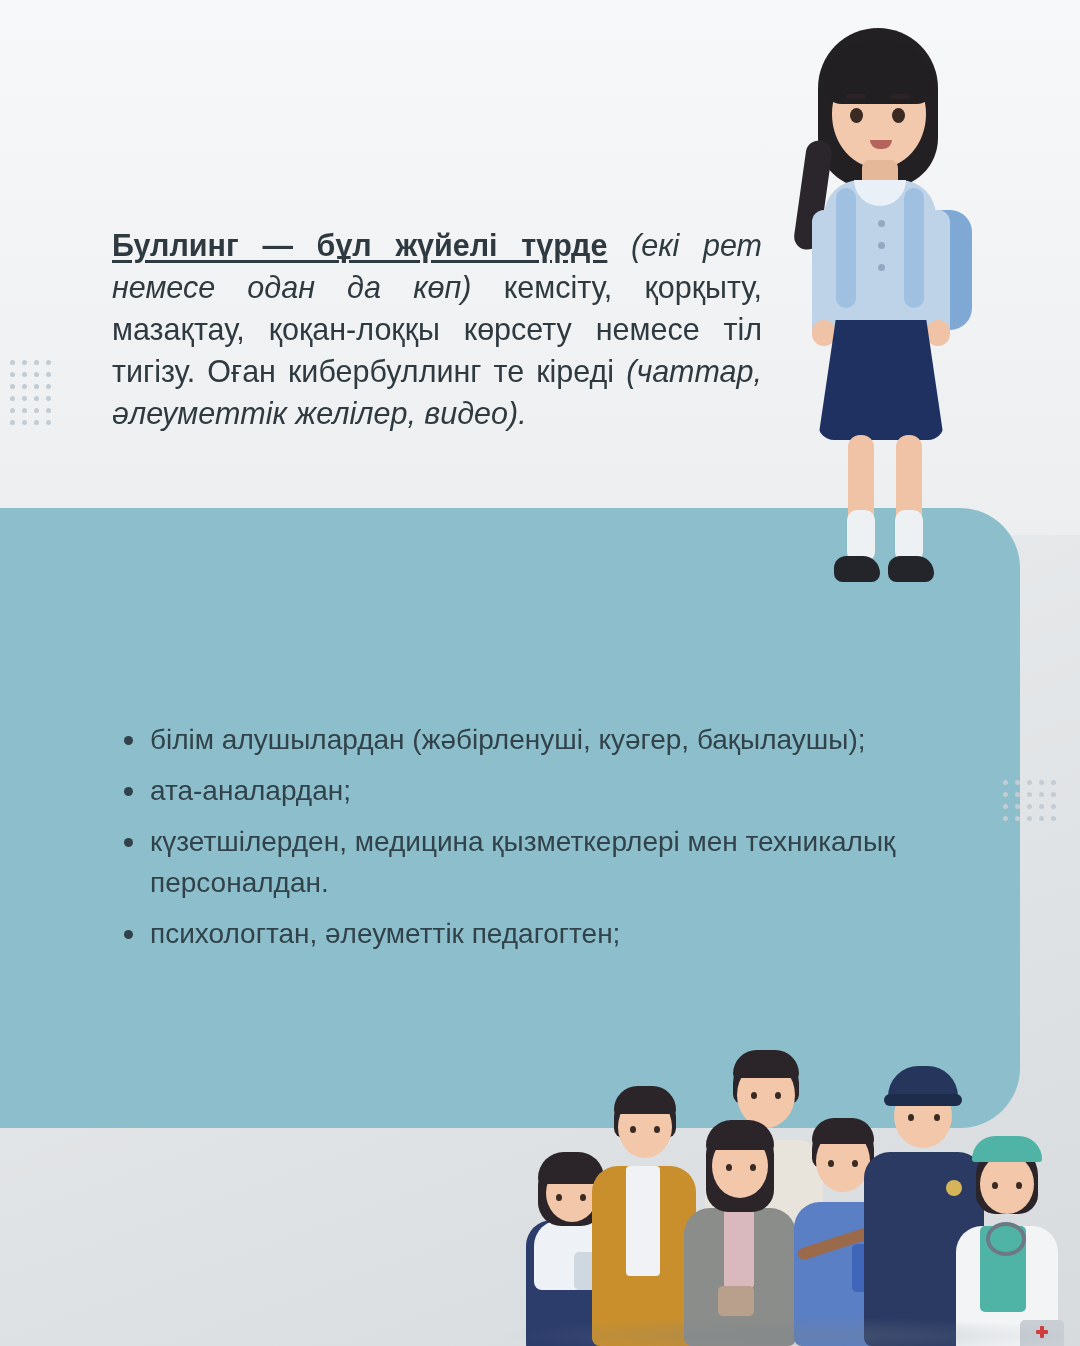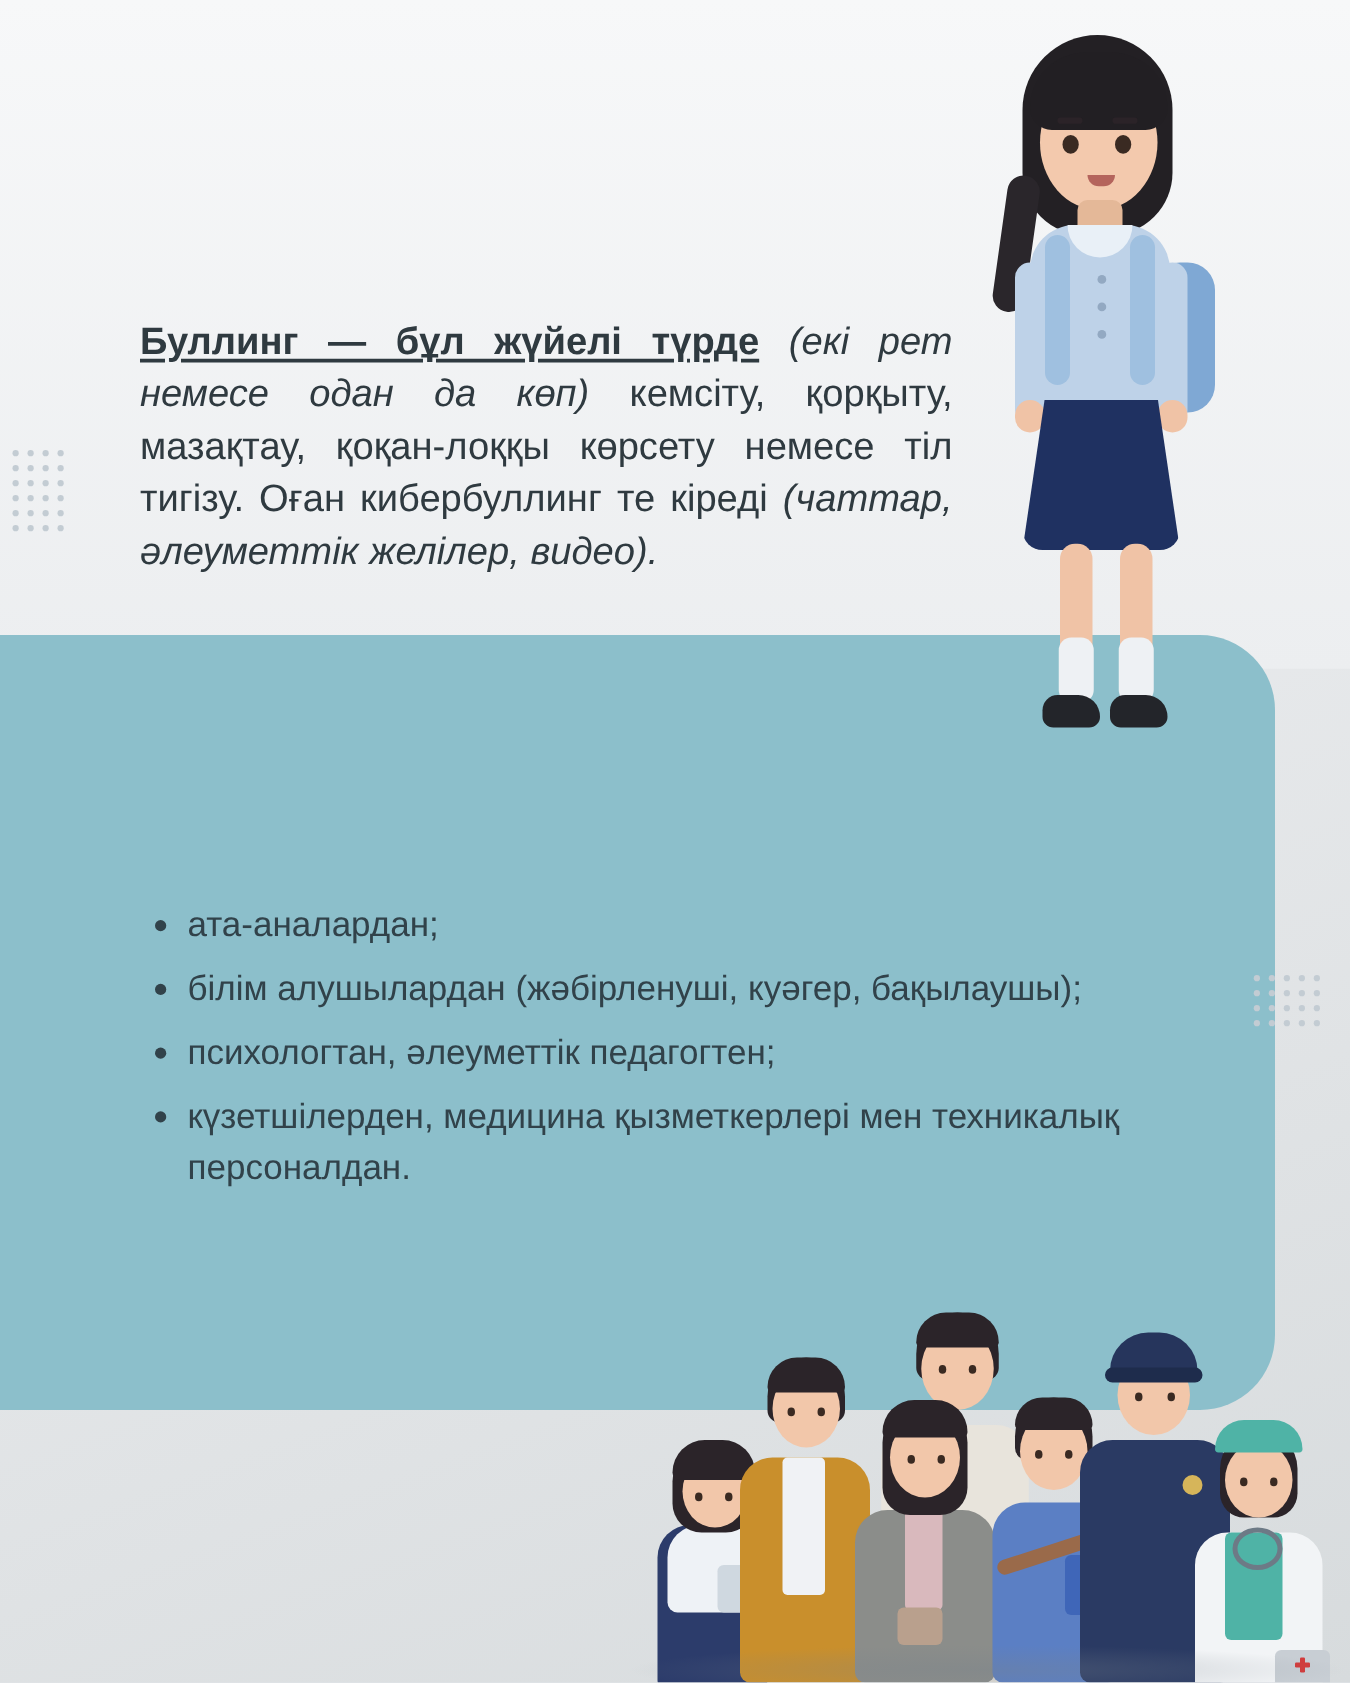--- a/index.html
+++ b/index.html
@@ -62,21 +62,21 @@
     width: 640px;
     color: #1a8ba5;
     font-size: 57px;
     font-weight: bold;
     line-height: 1.03;
     letter-spacing: 0.5px;
   }
 
   .lead {
     position: absolute;
-    left: 112px; top: 252px;
+    left: 112px; top: 224px;
     width: 650px;
     font-size: 30.5px;
     line-height: 1.38;
     color: #2f3a40;
     text-align: justify;
     text-justify: inter-word;
   }
   .lead .bold-underline {
     font-weight: bold;
     text-decoration: underline;
@@ -365,24 +365,24 @@
   </div>
 
 
   <p class="lead">
     <span class="bold-underline">Буллинг — бұл жүйелі түрде</span><span class="ital"> (екі рет немесе одан да көп) </span><span>кемсіту, қорқыту, мазақтау, қоқан-лоққы көрсету немесе тіл тигізу. Оған кибербуллинг те кіреді </span><span class="ital">(чаттар, әлеуметтік желілер, видео).</span>
   </p>
 
 
 
   <ul class="bullets">
+    <li>білім алушылардан (жәбірленуші, куәгер, бақылаушы);</li>
     <li>ата-аналардан;</li>
-    <li>білім алушылардан (жәбірленуші, куәгер, бақылаушы);</li>
+    <li>күзетшілерден, медицина қызметкерлері мен техникалық персоналдан.</li>
     <li>психологтан, әлеуметтік педагогтен;</li>
-    <li>күзетшілерден, медицина қызметкерлері мен техникалық персоналдан.</li>
   </ul>
 
   <div class="girl">
     <div class="g-hair-back"></div>
     <div class="g-braid"></div>
     <div class="g-bag"></div>
     <div class="g-face"></div>
     <div class="g-hair-top"></div>
     <div class="g-brow l"></div>
     <div class="g-brow r"></div>

